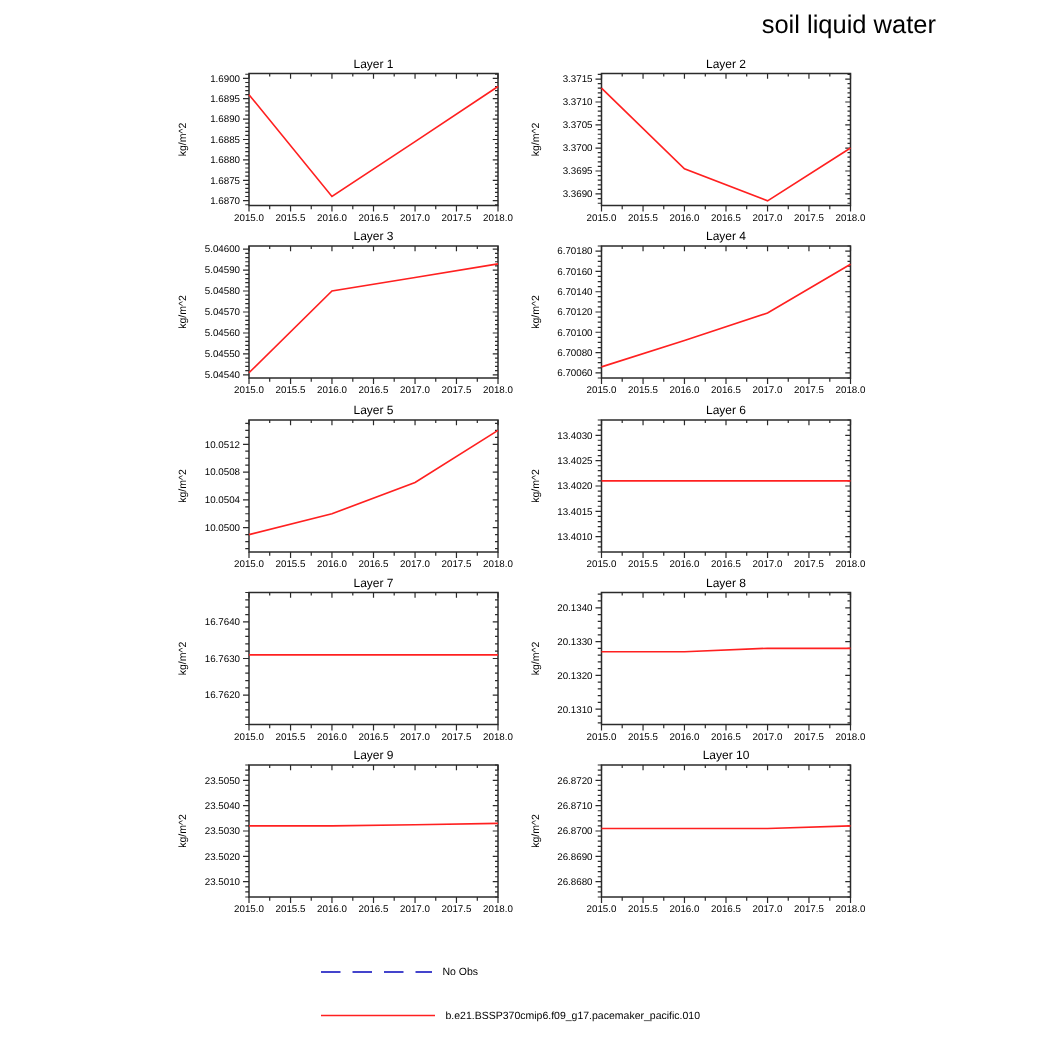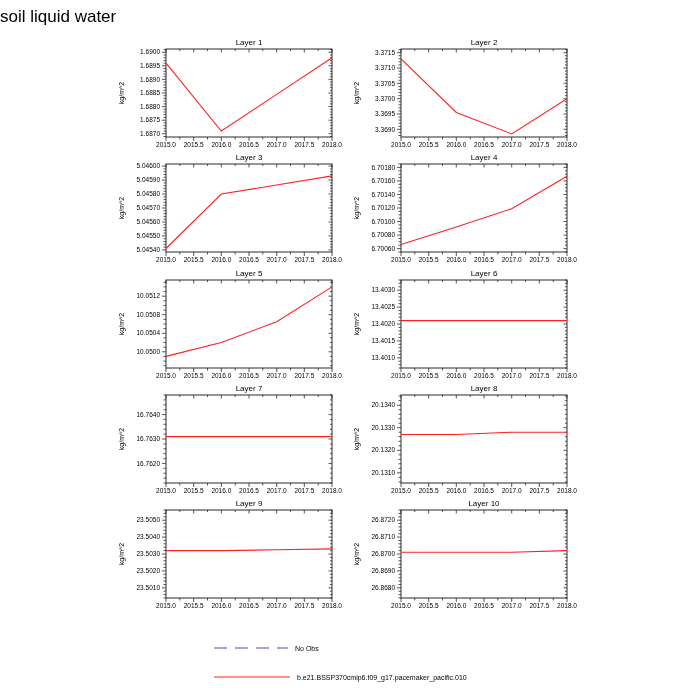--- a/index.html
+++ b/index.html
@@ -1,18 +1,18 @@
 <!DOCTYPE html>
 <html><head>
 <meta charset="utf-8">
 <style>
   html,body{margin:0;padding:0;background:#ffffff;}
   #canvas{position:relative;width:700px;height:700px;background:#ffffff;overflow:hidden;
           font-family:"Liberation Sans", sans-serif;}
-  #main-title{position:absolute;top:7px;left:0;width:624px;text-align:left;
+  #main-title{position:absolute;top:7px;left:0;width:624px;text-align:right;
               font-size:17px;color:#000;}
   #plots{position:absolute;top:0;left:0;}
   svg text{font-family:"Liberation Sans", sans-serif;fill:#000;}
   .legend-row{position:absolute;display:flex;align-items:center;}
   .legend-label{font-size:7px;color:#000;margin-left:6px;white-space:nowrap;}
 </style>
 </head>
 <body>
 
 <div id="canvas">

